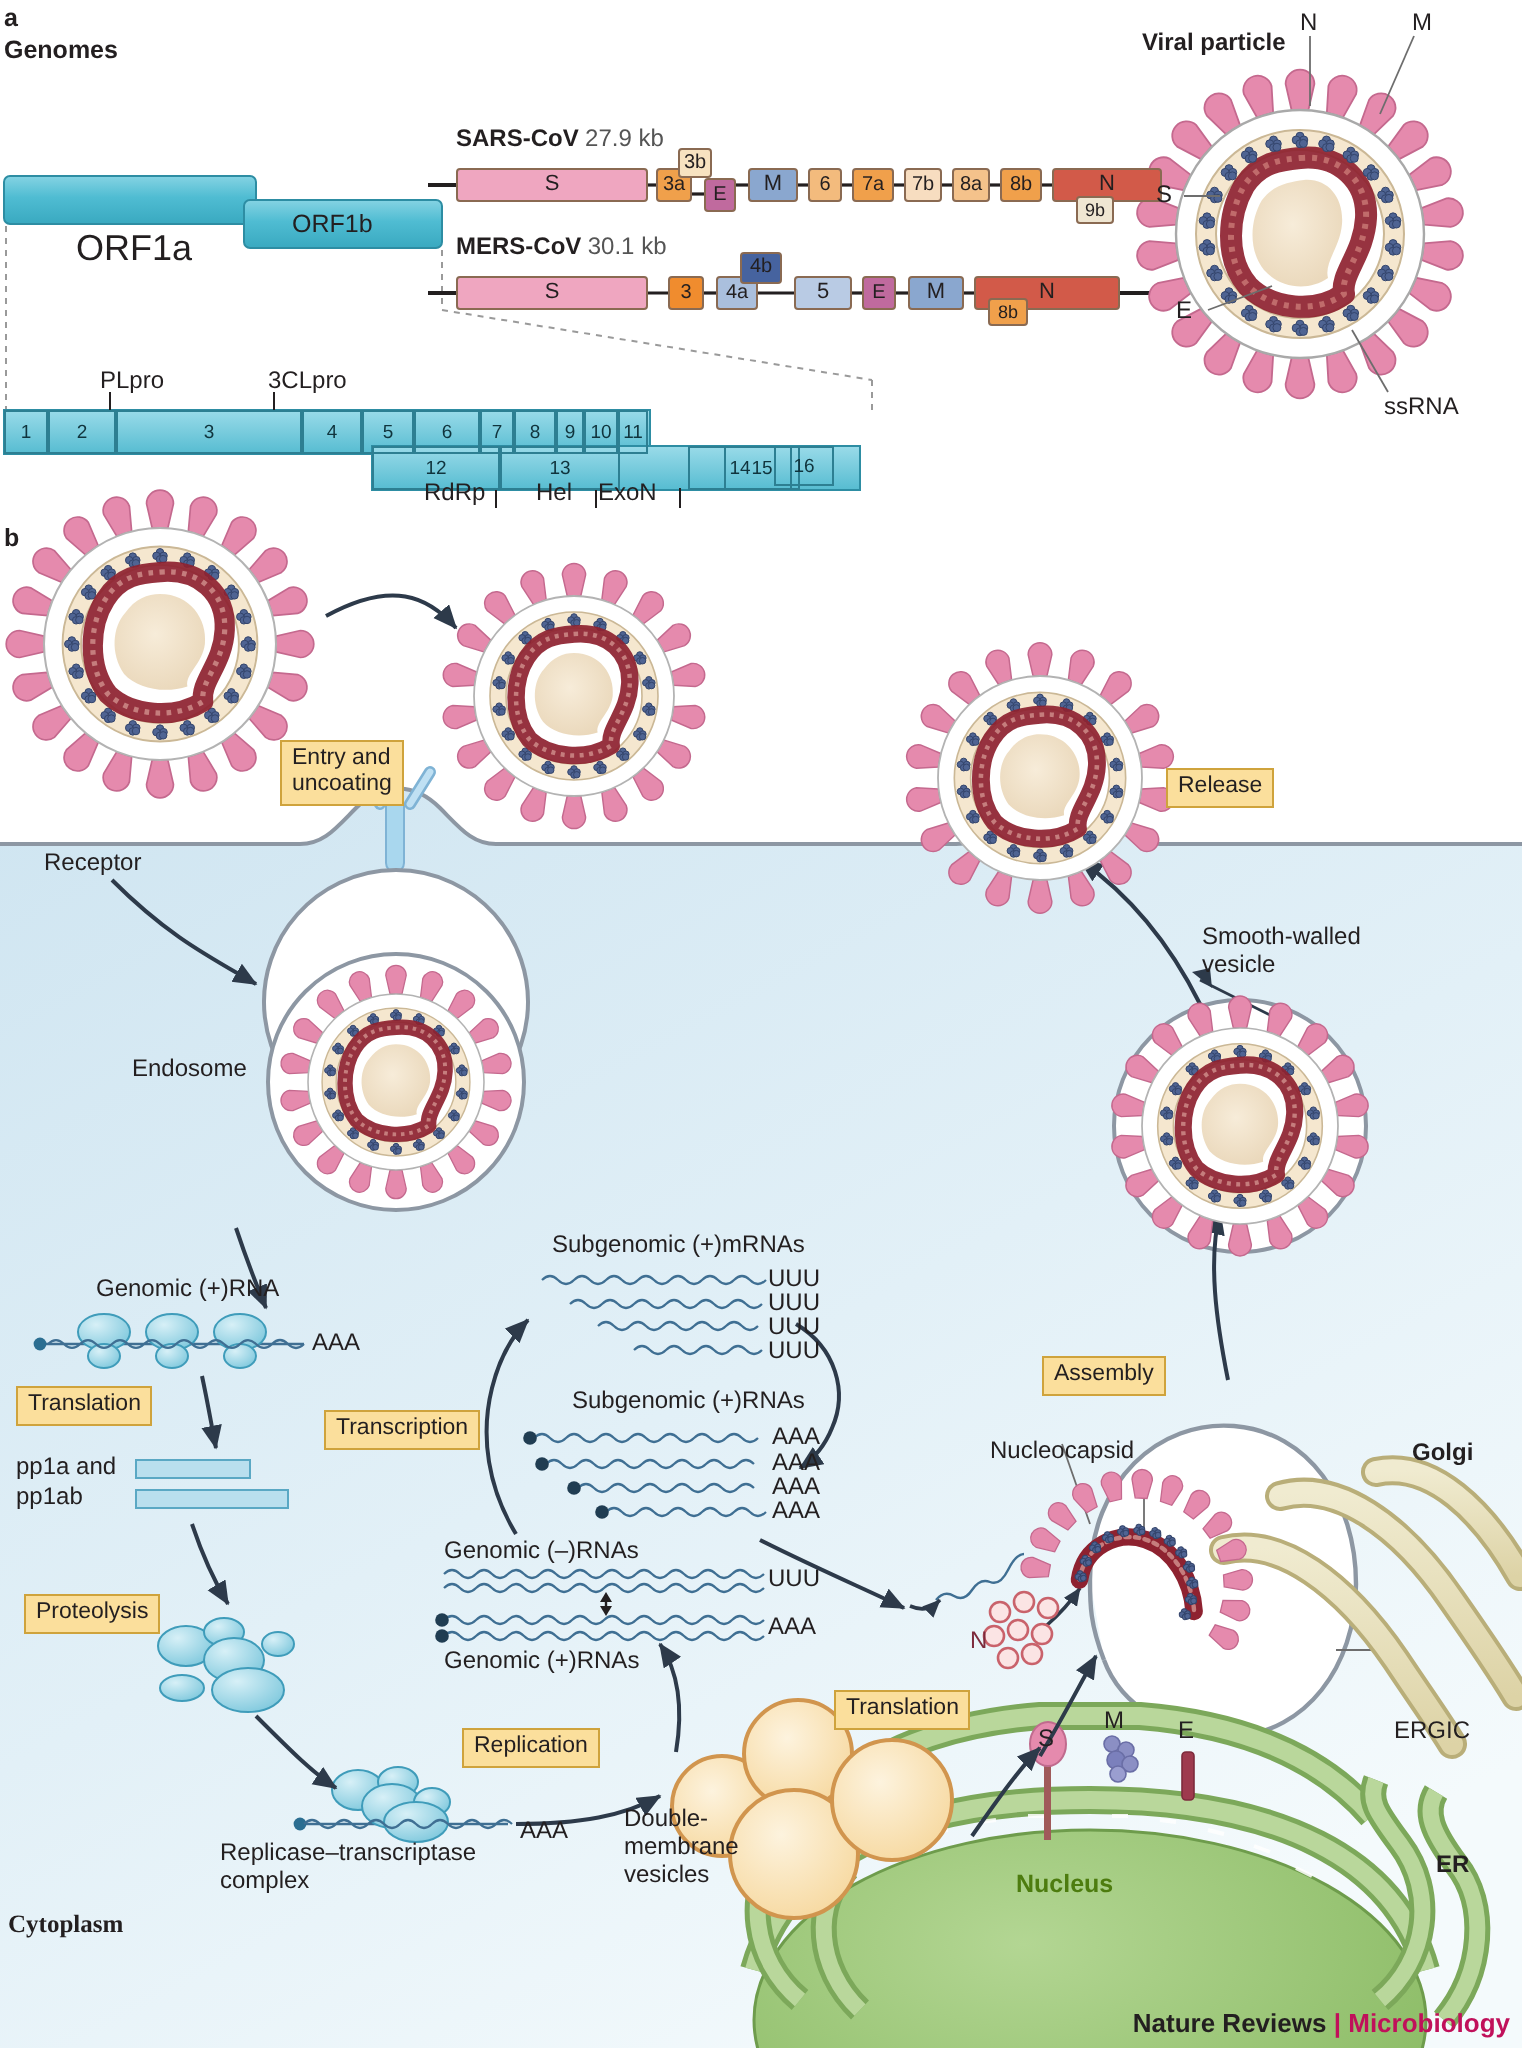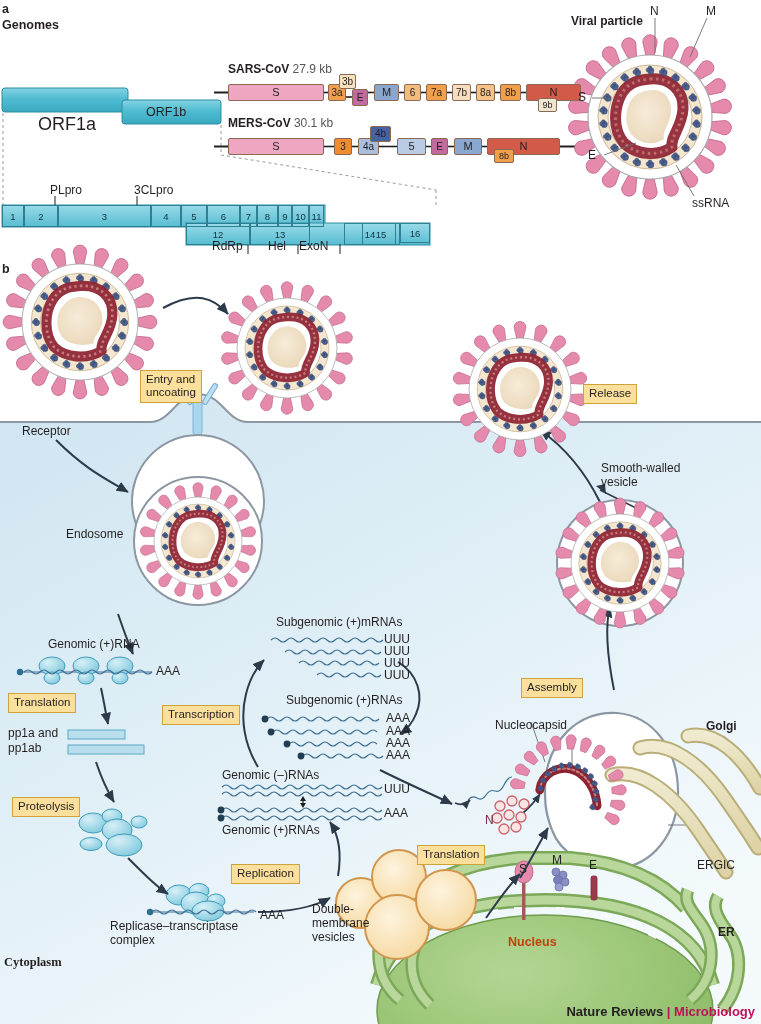--- a/index.html
+++ b/index.html
@@ -1568,21 +1568,21 @@
       <div class="nspbox" style="left: 257px; top: 205px; width: 21px; height: 22px; background: transparent;">8</div>
       <div class="nspbox" style="left: 278px; top: 205px; width: 14px; height: 22px; background: transparent;">9</div>
       <div class="nspbox" style="left: 292px; top: 205px; width: 17px; height: 22px; background: transparent;">10</div>
       <div class="nspbox" style="left: 309px; top: 205px; width: 15px; height: 22px; background: transparent;">11</div>
     </div>
 <div id="nsp-row2">
       <div class="nspbox" style="left: 186px; top: 223px; width: 64px; height: 22px; background: transparent;">12</div>
       <div class="nspbox" style="left: 250px; top: 223px; width: 60px; height: 22px; background: transparent;">13</div>
       <div class="nspbox" style="left: 310px; top: 223px; width: 52px; height: 22px; background: transparent; margin-left: 34px;">14</div>
       <div class="nspbox" style="left: 362px; top: 223px; width: 38px; height: 22px; background: transparent;">15</div>
-      <div class="nspbox" style="left: 400px; top: 223px; width: 30px; height: 20px; background: transparent;">16</div>
+      <div class="nspbox" style="left: 387px; top: 223px; width: 30px; height: 20px; background: transparent;">16</div>
     </div>
 <div id="dom-top">
       <div class="lbl" style="left: 50px; top: 183px; font-size: 12px;">PLpro</div>
       <div class="lbl" style="left: 134px; top: 183px; font-size: 12px;">3CLpro</div>
     </div>
 <div id="dom-bottom">
       <div class="lbl" style="left: 212px; top: 239px; font-size: 12px;">RdRp</div>
       <div class="lbl" style="left: 268px; top: 239px; font-size: 12px;">Hel</div>
       <div class="lbl" style="left: 299px; top: 239px; font-size: 12px;">ExoN</div>
     </div>
@@ -1657,21 +1657,21 @@
 <div class="lbl" style="left:312px;top:916px;font-size:12px;">membrane</div>
 <div class="lbl" style="left:312px;top:930px;font-size:12px;">vesicles</div>
 
 <div class="lbl" style="left:601px;top:461px;font-size:12px;">Smooth-walled</div>
 <div class="lbl" style="left:601px;top:475px;font-size:12px;">vesicle</div>
 
 <div class="lbl" style="left:495px;top:718px;font-size:12px;">Nucleocapsid</div>
 <div class="lbl" style="left:697px;top:818px;font-size:12px;margin-top:40px;">ERGIC</div>
 <div class="lbl bold" style="left:706px;top:719px;font-size:12px;">Golgi</div>
 <div class="lbl bold" style="left:718px;top:925px;font-size:12px;">ER</div>
-<div class="lbl bold" style="left:508px;top:935px;font-size:12.5px;color:#c2410c;">Nucleus</div>
+<div class="lbl bold" style="left:508px;top:935px;font-size:12.5px;color:#4d7c0f;">Nucleus</div>
 <div class="lbl bold" style="left:4px;top:955px;font-size:12.5px;font-family:Liberation Serif, serif;">Cytoplasm</div>
 
 <div class="lbl" style="left:485px;top:813px;font-size:12px;color:#7d2b3c;">N</div>
 <div class="lbl" style="left:519px;top:862px;font-size:12px;">S</div>
 <div class="lbl" style="left:552px;top:853px;font-size:12px;">M</div>
 <div class="lbl" style="left:589px;top:858px;font-size:12px;">E</div>
 
 <div class="footer">
   <span>Nature Reviews</span>
   <span style="color:#c0105a;">|</span>

